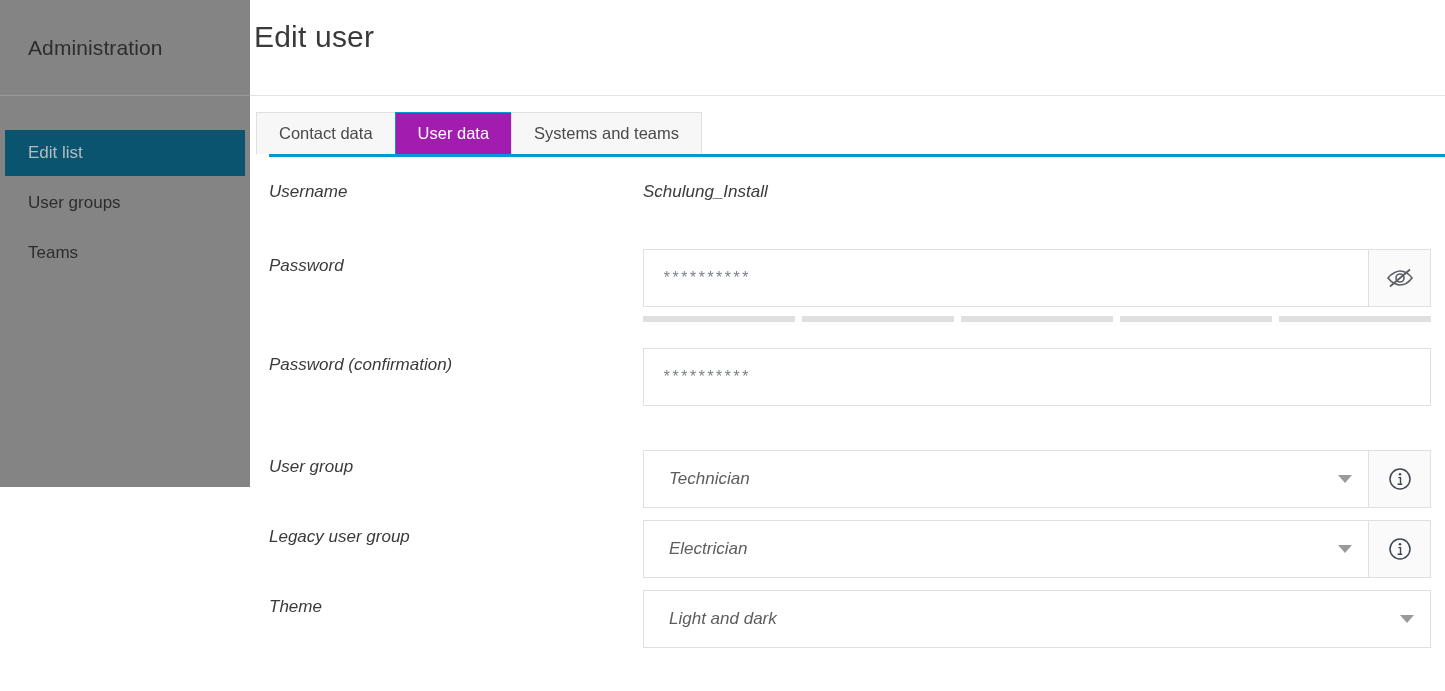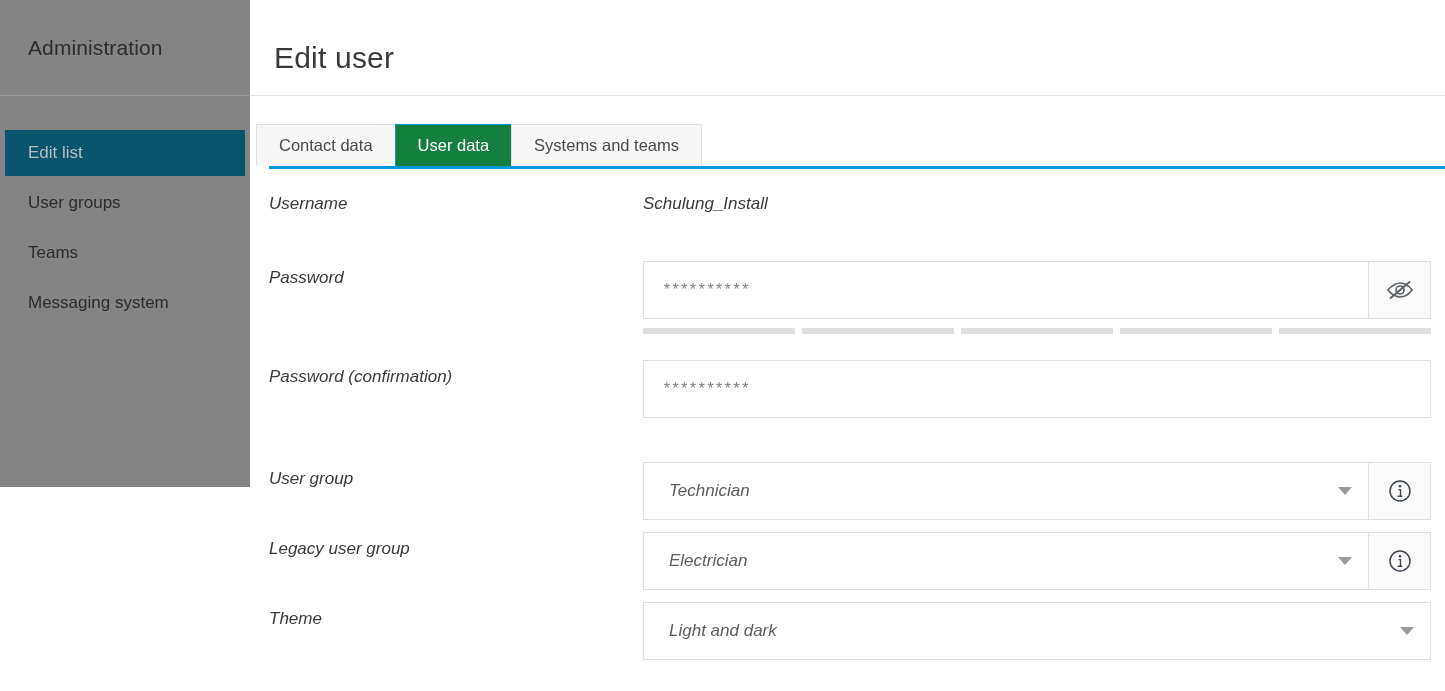--- a/index.html
+++ b/index.html
@@ -66,22 +66,22 @@
   
   .main {
     flex: 1;
     height: 691px;
     background: #ffffff;
     position: relative;
   }
   .main-header {
     height: 96px;
     display: flex;
-    align-items: flex-end;
-    padding-left: 24px;
+    align-items: flex-start;
+    padding-left: 4px;
     border-bottom: 1px solid #e3e3e3;
   }
   .page-title {
     font-size: 30px;
     color: #3a3a3a;
     font-weight: 400;
     letter-spacing: 0.2px;
   }
 
   
@@ -101,25 +101,24 @@
     font-size: 16.5px;
     background: #f7f7f7;
     border: 1px solid #e0e0e0;
     border-bottom: none;
     color: #4a4a4a;
     cursor: pointer;
     white-space: nowrap;
     margin-right: -1px;
   }
   .tab.active {
-    background: #15803d;
+    background: #a21caf;
     color: #ffffff;
     border-color: #0099d8;
     font-weight: 400;
-    margin-top: 12px;
   }
   .tab-underline {
     height: 3px;
     background: #0099d8;
     margin: 0 0 0 19px;
     width: calc(100% - 19px);
   }
 
   
   .form {
@@ -244,23 +243,20 @@
     <nav class="sidebar-nav">
       <div class="nav-item active">
         <span>Edit list</span>
       </div>
       <div class="nav-item">
         <span>User groups</span>
       </div>
       <div class="nav-item">
         <span>Teams</span>
       </div>
-      <div class="nav-item">
-        <span>Messaging system</span>
-      </div>
     </nav>
   </aside>
 
   <section class="main">
 
     <div class="main-header">
       <h1 class="page-title">Edit user</h1>
     </div>
 
     <div class="tabbar-wrap">

